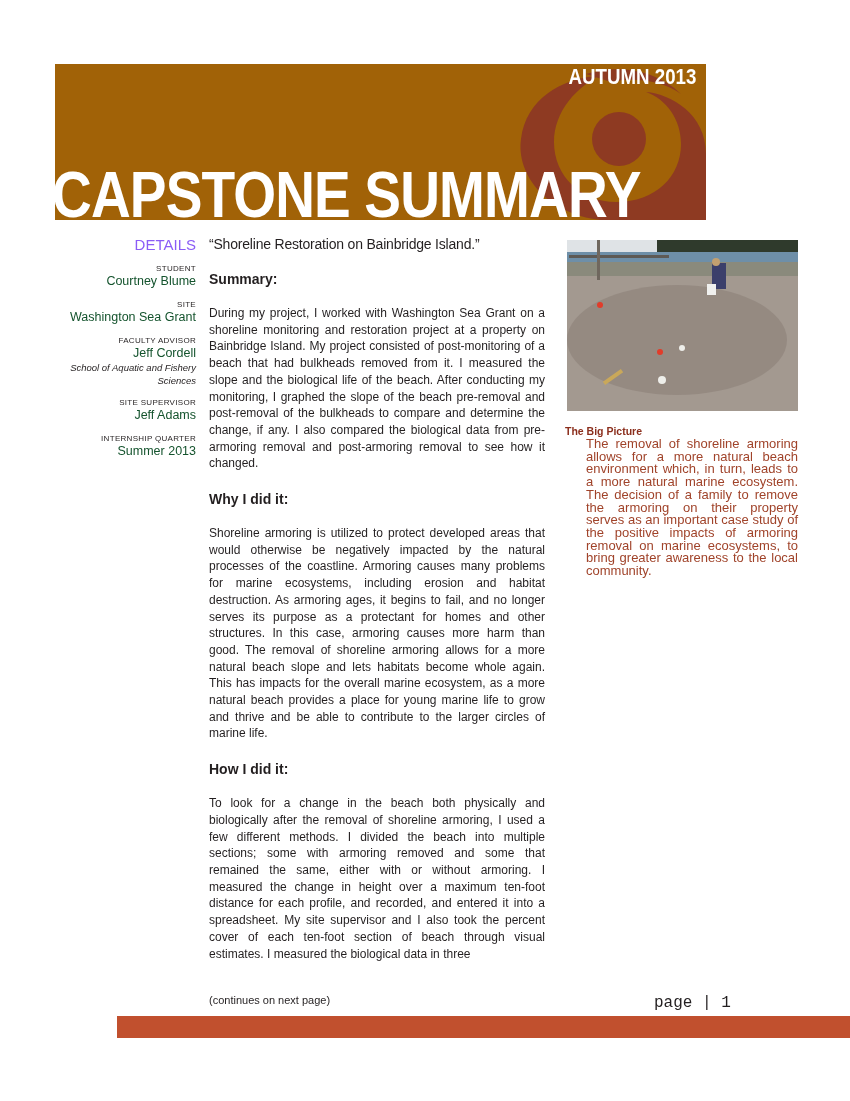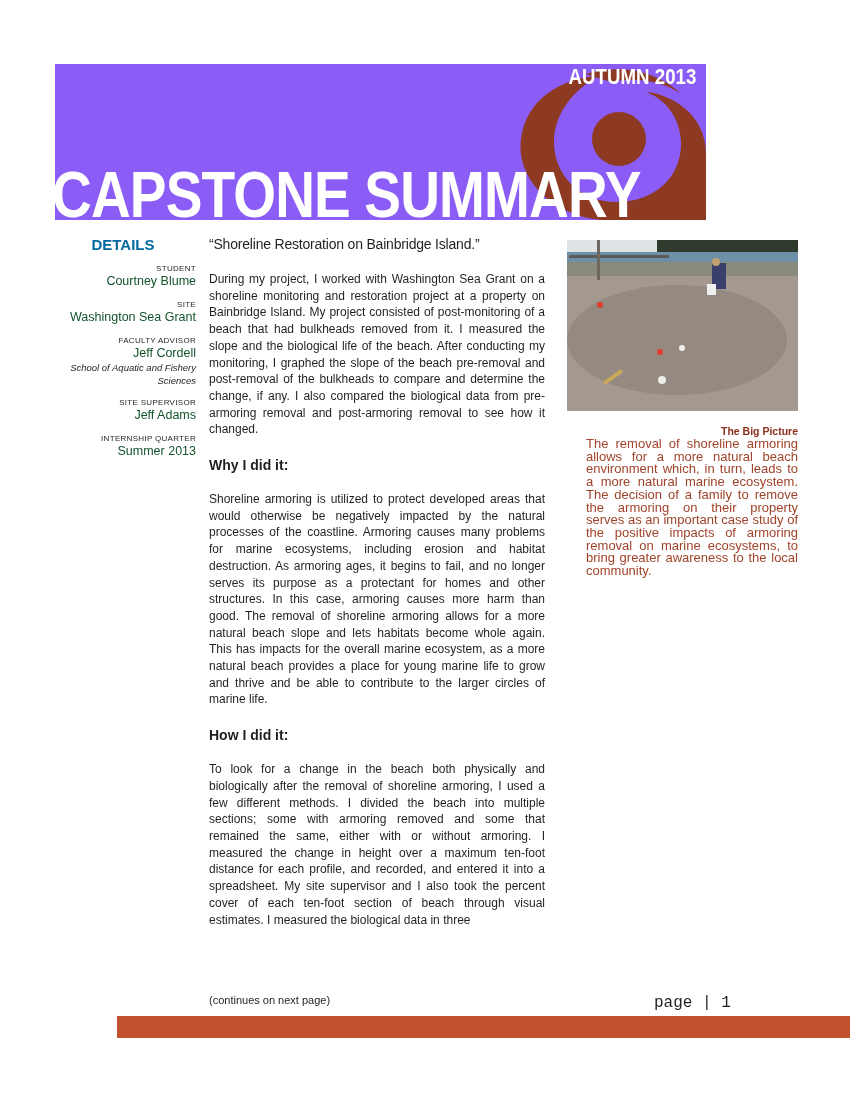--- a/index.html
+++ b/index.html
@@ -1,21 +1,21 @@
 <!DOCTYPE html>
 <html><head>
 <meta charset="utf-8">
 <style>
   * { box-sizing: border-box; margin: 0; padding: 0; }
   html, body { width: 850px; height: 1101px; background: #ffffff; overflow: hidden; }
   body { position: relative; font-family: "DejaVu Sans", sans-serif; color: #231f20; }
 
   .header-band {
     position: absolute; left: 55px; top: 64px; width: 651px; height: 156px;
-    background: #8b5cf6; overflow: hidden;
+    background: #a16207; overflow: hidden;
   }
   .swirl { position: absolute; right: 0; top: 0; width: 200px; height: 156px; }
   .season {
     position: absolute; right: 10px; top: 0px;
     font-family: "Liberation Sans", sans-serif; font-weight: bold;
     font-size: 22px; color: #ffffff; letter-spacing: 0px;
     transform: scaleX(0.85); transform-origin: right top;
   }
   .title {
     position: absolute; left: 52px; top: 163px;
@@ -23,22 +23,22 @@
     font-size: 64px; line-height: 64px; color: #ffffff;
     letter-spacing: -1px; white-space: nowrap;
     transform: scaleX(0.86); transform-origin: left top;
     height: 57px; overflow: hidden;
   }
 
   .details {
     position: absolute; left: 50px; top: 236px; width: 146px; text-align: right;
   }
   .details-heading {
-    font-family: "Liberation Sans", sans-serif; font-weight: bold; font-size: 15px;
-    color: #0369a1; margin-bottom: 11px; text-align: center;
+    font-family: "Liberation Sans", sans-serif; font-weight: normal; font-size: 15px;
+    color: #8b5cf6; margin-bottom: 11px;
   }
   .detail-label {
     font-size: 8px; letter-spacing: 0.3px; color: #231f20; text-transform: uppercase;
     font-family: "Liberation Sans", sans-serif;
   }
   .detail-value { font-size: 12.5px; font-family: "Liberation Sans", sans-serif; color: #14532d; line-height: 16px; }
   .detail-sub { font-size: 9.5px; font-style: italic; font-family: "Liberation Sans", sans-serif; line-height: 13px; }
   .detail-block { margin-bottom: 11px; }
 
   .main {
@@ -57,21 +57,21 @@
   }
 
   .photo {
     position: absolute; left: 567px; top: 240px; width: 231px; height: 171px;
     overflow: hidden; background: #9c928a;
   }
   .sidebar-text {
     position: absolute; left: 565px; top: 425px; width: 233px;
     font-family: "Liberation Sans", sans-serif; color: #a0432a;
   }
-  .sidebar-heading { font-weight: bold; font-size: 10.5px; color: #8b2e1c; margin-bottom: 1px; text-align: right; }
+  .sidebar-heading { font-weight: bold; font-size: 10.5px; color: #8b2e1c; margin-bottom: 1px; }
   .sidebar-body { font-size: 13px; line-height: 12.7px; text-align: justify; margin-left: 21px; }
 
   .footer-band {
     position: absolute; left: 117px; top: 1016px; width: 733px; height: 22px; background: #c1502e;
   }
   .page-number {
     position: absolute; left: 654px; top: 994px; font-size: 16px;
     font-family: Liberation Mono, monospace;
   }
 </style>
@@ -108,20 +108,21 @@
     <div class="detail-value">Jeff Adams</div>
   </div>
   <div class="detail-block">
     <div class="detail-label">INTERNSHIP QUARTER</div>
     <div class="detail-value">Summer 2013</div>
   </div>
 </div>
 
 <div class="main">
   <div class="project-title">“Shoreline Restoration on Bainbridge Island.”</div>
+  <div class="section-heading">Summary:</div>
   <p class="para">During my project, I worked with Washington Sea Grant on a shoreline monitoring and restoration project at a property on Bainbridge Island. My project consisted of post-monitoring of a beach that had bulkheads removed from it. I measured the slope and the biological life of the beach. After conducting my monitoring, I graphed the slope of the beach pre-removal and post-removal of the bulkheads to compare and determine the change, if any. I also compared the biological data from pre-armoring removal and post-armoring removal to see how it changed.</p>
   <div class="section-heading">Why I did it:</div>
   <p class="para">Shoreline armoring is utilized to protect developed areas that would otherwise be negatively impacted by the natural processes of the coastline. Armoring causes many problems for marine ecosystems, including erosion and habitat destruction. As armoring ages, it begins to fail, and no longer serves its purpose as a protectant for homes and other structures. In this case, armoring causes more harm than good. The removal of shoreline armoring allows for a more natural beach slope and lets habitats become whole again. This has impacts for the overall marine ecosystem, as a more natural beach provides a place for young marine life to grow and thrive and be able to contribute to the larger circles of marine life.</p>
   <div class="section-heading">How I did it:</div>
   <p class="para">To look for a change in the beach both physically and biologically after the removal of shoreline armoring, I used a few different methods. I divided the beach into multiple sections; some with armoring removed and some that remained the same, either with or without armoring. I measured the change in height over a maximum ten-foot distance for each profile, and recorded, and entered it into a spreadsheet. My site supervisor and I also took the percent cover of each ten-foot section of beach through visual estimates. I measured the biological data in three</p>
 </div>
 <div class="continues">(continues on next page)</div>
 
 <div class="photo">
   <svg width="231" height="171" viewBox="0 0 231 171">

